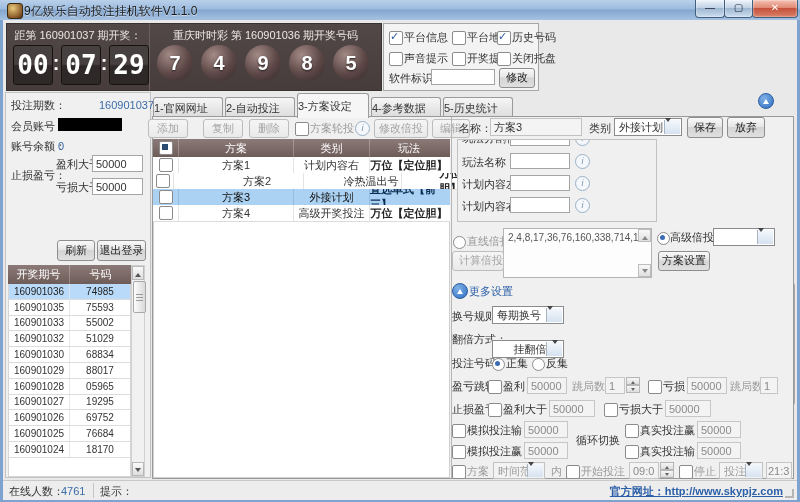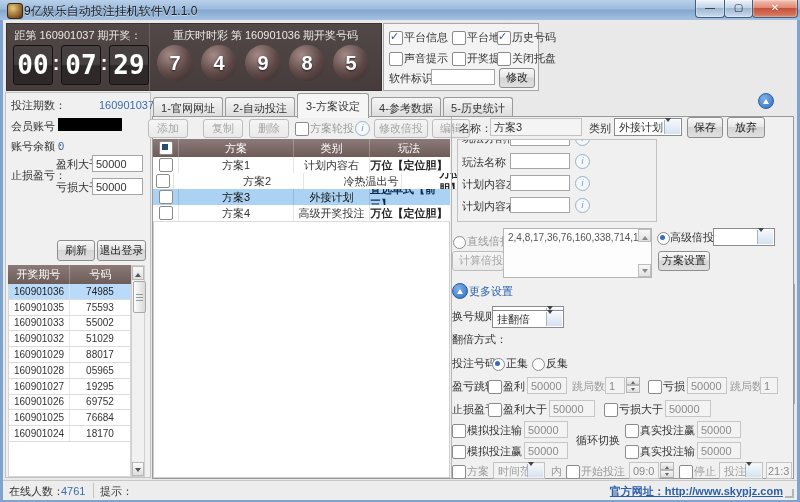--- a/index.html
+++ b/index.html
@@ -40,21 +40,21 @@
   .sel-arrow{position:absolute;right:1px;top:1px;bottom:1px;width:15px;background:linear-gradient(#f4f8fc,#d6e2f0);border-left:1px solid #a8b4c0;}
   .tri-d{width:0;height:0;border:3px solid transparent;border-top:4px solid #444;margin:6px auto 0;}
   .spin{position:absolute;width:14px;height:17px;}
   .sp{position:absolute;left:0;width:14px;height:8px;background:linear-gradient(#f6f6f6,#ddd);border:1px solid #b5b5b5;box-sizing:border-box;}
   .sp.up{top:0;} .sp.dn{top:8px;}
   .sp i{display:block;width:0;height:0;margin:2px auto 0;}
   .sp.up i{border:2px solid transparent;border-bottom:3px solid #666;margin-top:1px;}
   .sp.dn i{border:2px solid transparent;border-top:3px solid #666;}
   .ii{position:absolute;width:13px;height:13px;border-radius:50%;border:1px solid #9ab0c4;background:#f4f8fc;color:#7a93ad;font-size:9px;text-align:center;line-height:12px;font-style:italic;}
   
-  .tab{position:absolute;top:97px;height:20px;width:70px;background:linear-gradient(#f6f6f6,#dcdcdc);border:1px solid #9a9a9a;border-bottom:none;border-radius:3px 3px 0 0;text-align:center;font-size:11px;line-height:20px;color:#333;box-sizing:border-box;}
+  .tab{position:absolute;top:97px;height:20px;width:70px;background:linear-gradient(#f6f6f6,#dcdcdc);border:1px solid #9a9a9a;border-bottom:none;border-radius:3px 3px 0 0;font-size:11px;line-height:20px;color:#333;box-sizing:border-box;}
   .tab.active{top:93px;height:25px;background:#f6f6f6;line-height:24px;z-index:3;}
   .content-box{position:absolute;left:152px;top:116px;width:642px;height:363px;background:#f0f0f0;border:1px solid #9a9a9a;box-sizing:border-box;z-index:2;}
   
   .tbl-head{background:linear-gradient(#8b7a77,#6e5c59);color:#fff;}
   .cell{box-sizing:border-box;border-right:1px solid rgba(255,255,255,.25);display:flex;align-items:center;justify-content:center;overflow:hidden;}
   .rowline{border-bottom:1px solid #dcdcdc;}
   .vscroll{position:absolute;background:#f1f1f1;border:1px solid #d0d0d0;box-sizing:border-box;}
   .varrow{position:absolute;left:0;width:100%;height:14px;background:linear-gradient(#fafafa,#dedede);border:1px solid #b8b8b8;box-sizing:border-box;text-align:center;}
   .varrow i{display:block;width:0;height:0;margin:4px auto 0;}
   .varrow.up i{border:3px solid transparent;border-bottom:4px solid #555;margin-top:3px;}
@@ -155,20 +155,24 @@
     </div>
     <div class="rowline" style="display:flex;height:14.8px;">
       <div class="cell" style="width:61px;font-size:10px;color:#333;border-right-color:#e8e8e8;">160901033</div>
       <div class="cell" style="width:60px;font-size:10px;color:#333;border-right:none;">55002</div>
     </div>
     <div class="rowline" style="display:flex;height:14.8px;">
       <div class="cell" style="width:61px;font-size:10px;color:#333;border-right-color:#e8e8e8;">160901032</div>
       <div class="cell" style="width:60px;font-size:10px;color:#333;border-right:none;">51029</div>
     </div>
     <div class="rowline" style="display:flex;height:14.8px;">
+      <div class="cell" style="width:61px;font-size:10px;color:#333;border-right-color:#e8e8e8;">160901030</div>
+      <div class="cell" style="width:60px;font-size:10px;color:#333;border-right:none;">68834</div>
+    </div>
+    <div class="rowline" style="display:flex;height:14.8px;">
       <div class="cell" style="width:61px;font-size:10px;color:#333;border-right-color:#e8e8e8;">160901029</div>
       <div class="cell" style="width:60px;font-size:10px;color:#333;border-right:none;">88017</div>
     </div>
     <div class="rowline" style="display:flex;height:14.8px;">
       <div class="cell" style="width:61px;font-size:10px;color:#333;border-right-color:#e8e8e8;">160901028</div>
       <div class="cell" style="width:60px;font-size:10px;color:#333;border-right:none;">05965</div>
     </div>
     <div class="rowline" style="display:flex;height:14.8px;">
       <div class="cell" style="width:61px;font-size:10px;color:#333;border-right-color:#e8e8e8;">160901027</div>
       <div class="cell" style="width:60px;font-size:10px;color:#333;border-right:none;">19295</div>
@@ -305,21 +309,21 @@
   <span class="btn" style="left:658px;top:251px;width:50px;height:18px;line-height:17px;z-index:4;">方案设置</span>
 
   <span class="circle-icon" style="left:452px;top:283px;z-index:4;">
       <i></i>
     </span>
   <span class="lbl" style="left:469px;top:285px;color:#2b5fa8;z-index:4;">更多设置</span>
 
   <span class="lbl" style="left:452px;top:310px;z-index:4;">换号规则：</span>
   <div class="sel" style="left:492px;top:306px;width:72px;height:18px;z-index:4;"><span>每期换号</span><span class="sel-arrow"><span class="tri-d"></span></span></div>
   <span class="lbl" style="left:452px;top:333px;z-index:4;">翻倍方式：</span>
-  <div class="sel" style="left:492px;top:310px;width:72px;height:18px;z-index:4;"><span>挂翻倍</span><span class="sel-arrow"><span class="tri-d"></span></span></div>
+  <div class="sel" style="left:492px;top:340px;width:72px;height:18px;z-index:4;text-align:center;"><span>挂翻倍</span><span class="sel-arrow"><span class="tri-d"></span></span></div>
   <span class="lbl" style="left:452px;top:357px;z-index:4;">投注号码：</span>
   <span class="rd checked" style="left:492px;top:358px;z-index:4;"></span>
   <span class="lbl" style="left:506px;top:357px;z-index:4;">正集</span>
   <span class="rd" style="left:532px;top:358px;z-index:4;"></span>
   <span class="lbl" style="left:546px;top:357px;z-index:4;">反集</span>
 
   <span class="lbl" style="left:452px;top:380px;z-index:4;">盈亏跳转：</span>
   <span class="cb" style="left:488px;top:380px;z-index:4;"></span>
   <span class="lbl" style="left:503px;top:380px;z-index:4;">盈利</span>
   <input class="inp dis" style="left: 527px; top: 377px; width: 40px; height: 17px; z-index: 4;" value="50000">

